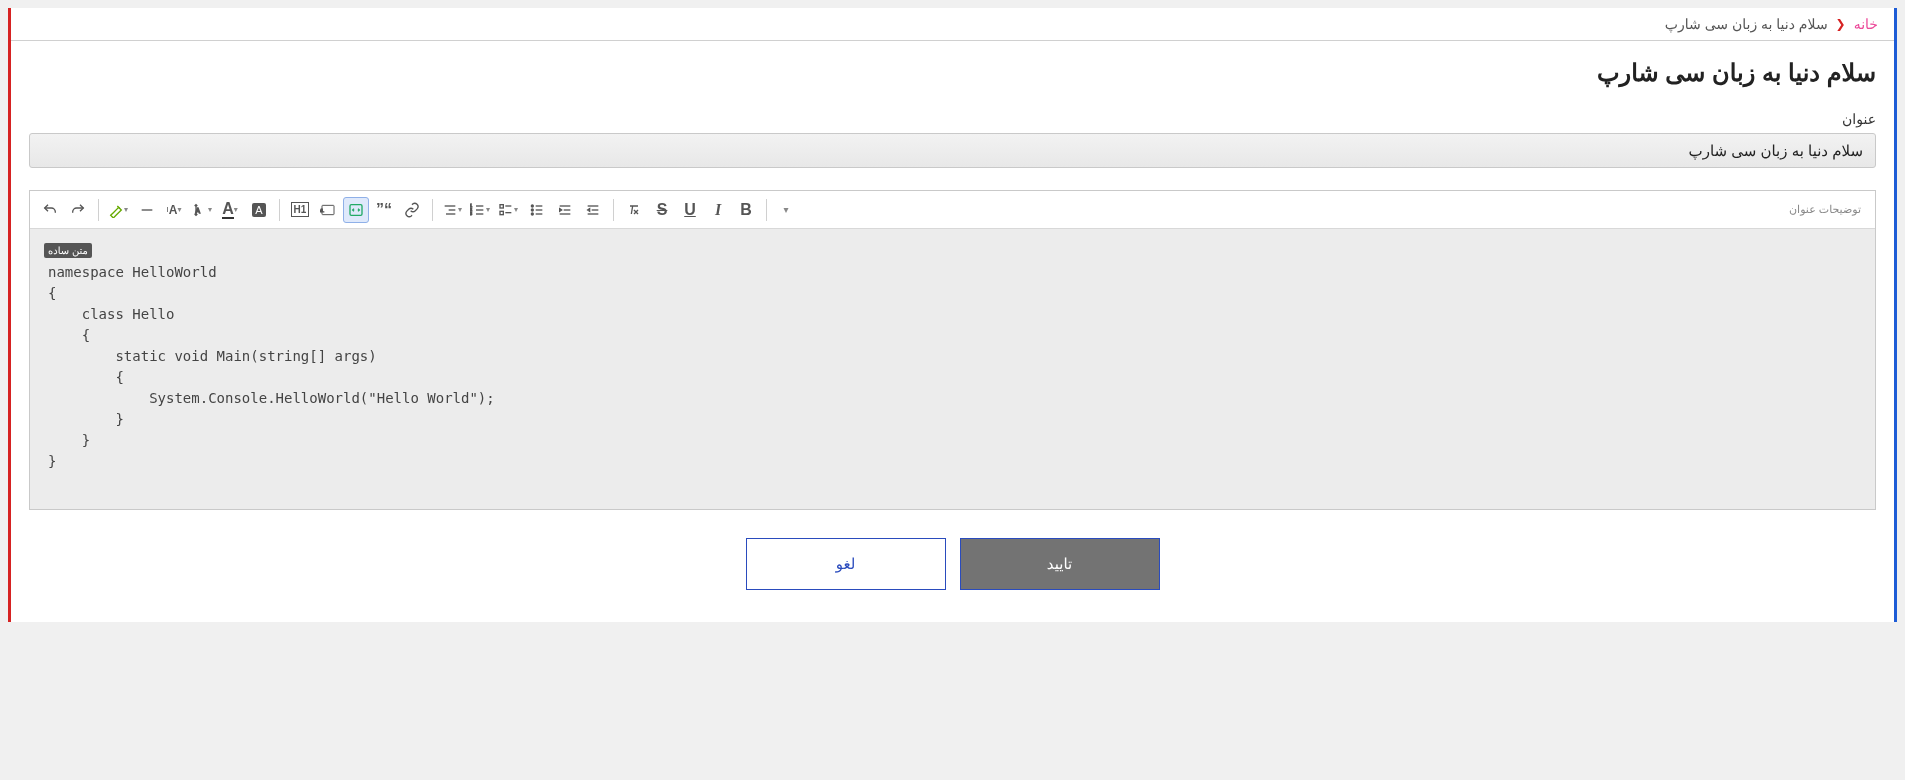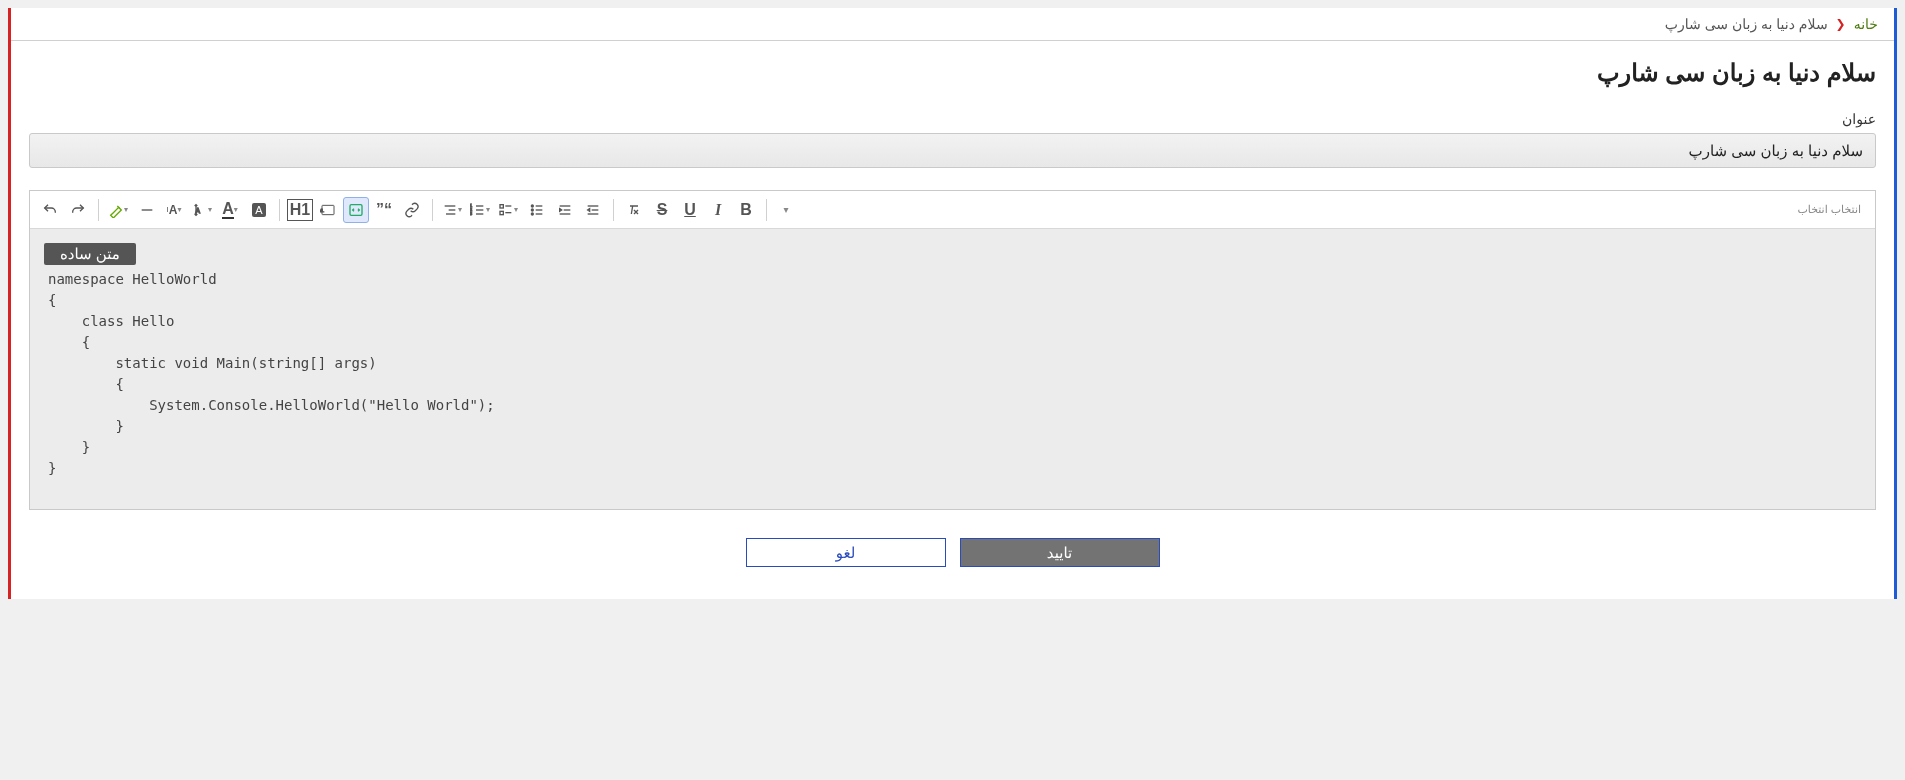--- a/index.html
+++ b/index.html
@@ -17,21 +17,21 @@
   background: #fff;
 }
 .breadcrumb {
   padding: 8px 16px;
   border-bottom: 1px solid #d0d0d0;
   font-size: 14px;
   display: flex;
   align-items: center;
   gap: 8px;
 }
-.breadcrumb-home { color: #4d7c0f; }
+.breadcrumb-home { color: #ec4899; }
 .breadcrumb-sep { color: #d62222; font-size: 12px; }
 .breadcrumb-current { color: #555; }
 .content {
   padding: 18px 18px 24px 18px;
 }
 .page-title {
   font-size: 24px;
   font-weight: bold;
   color: #222;
   margin-bottom: 24px;
@@ -106,22 +106,22 @@
 .editor-body {
   background: #ececec;
   padding: 14px;
   min-height: 280px;
   direction: rtl;
 }
 .body-label {
   display: inline-block;
   background: #555;
   color: #fff;
-  font-size: 15px;
-  padding: 2px 16px;
+  font-size: 10px;
+  padding: 2px 4px;
   border-radius: 2px;
   float: left;
   direction: rtl;
 }
 .code-block {
   direction: ltr;
   text-align: left;
   font-family: Consolas, Menlo, monospace;
   font-size: 14px;
   color: #444;
@@ -132,21 +132,21 @@
   clear: both;
 }
 .actions {
   display: flex;
   justify-content: center;
   gap: 14px;
   padding: 28px 0 8px 0;
 }
 .btn {
   width: 200px;
-  height: 29px;
+  height: 52px;
   display: flex;
   align-items: center;
   justify-content: center;
   font-size: 15px;
   cursor: pointer;
   border: 1px solid #2a4bbd;
 }
 .btn-primary { background:#737373; color:#fff; }
 .btn-secondary { background:#fff; color:#2a4bbd; }
 </style>
@@ -217,21 +217,21 @@
               <span style="font-weight:600;border-bottom:2px solid #333;line-height:1;">A</span>
             </div>
           <div class="tb-btn">
               <span style="background:#555;color:#fff;padding:1px 3px;font-size:11px;border-radius:2px;">A</span>
             </div>
         </div>
         <div class="tb-sep"></div>
 
         <div class="tb-group">
           <div class="tb-btn">
-              <span style="font-size:16px;font-weight:bold;border:1px solid #555;padding:1px 2px;">H1</span>
+              <span style="font-size:10px;font-weight:bold;border:1px solid #555;padding:1px 2px;">H1</span>
             </div>
           <div class="tb-btn">
               <svg viewBox="0 0 24 24" fill="none" stroke="currentColor" stroke-width="1.5">
                 <rect x="3" y="5" width="18" height="14" rx="1"></rect>
                 <text x="6" y="15" font-size="6" fill="currentColor">HTML</text>
               </svg>
             </div>
           <div class="tb-btn active">
               <svg viewBox="0 0 24 24" fill="none" stroke="#2a6" stroke-width="2">
                 <rect x="3" y="4" width="18" height="16" rx="2"></rect>
@@ -329,21 +329,21 @@
         </div>
         <div class="tb-sep"></div>
 
         <div class="tb-btn tb-dd">
             <span class="caret" style="font-size:10px;">▾</span>
           </div>
 
         <div style="flex:1"></div>
 
         <div class="heading-select">
-          <span>انتخاب انتخاب</span>
+          <span>توضیحات عنوان</span>
         </div>
       </div>
 
       <div class="editor-body">
         <span class="body-label">متن ساده</span>
         <pre class="code-block">namespace HelloWorld
 {
     class Hello
     {
         static void Main(string[] args)

